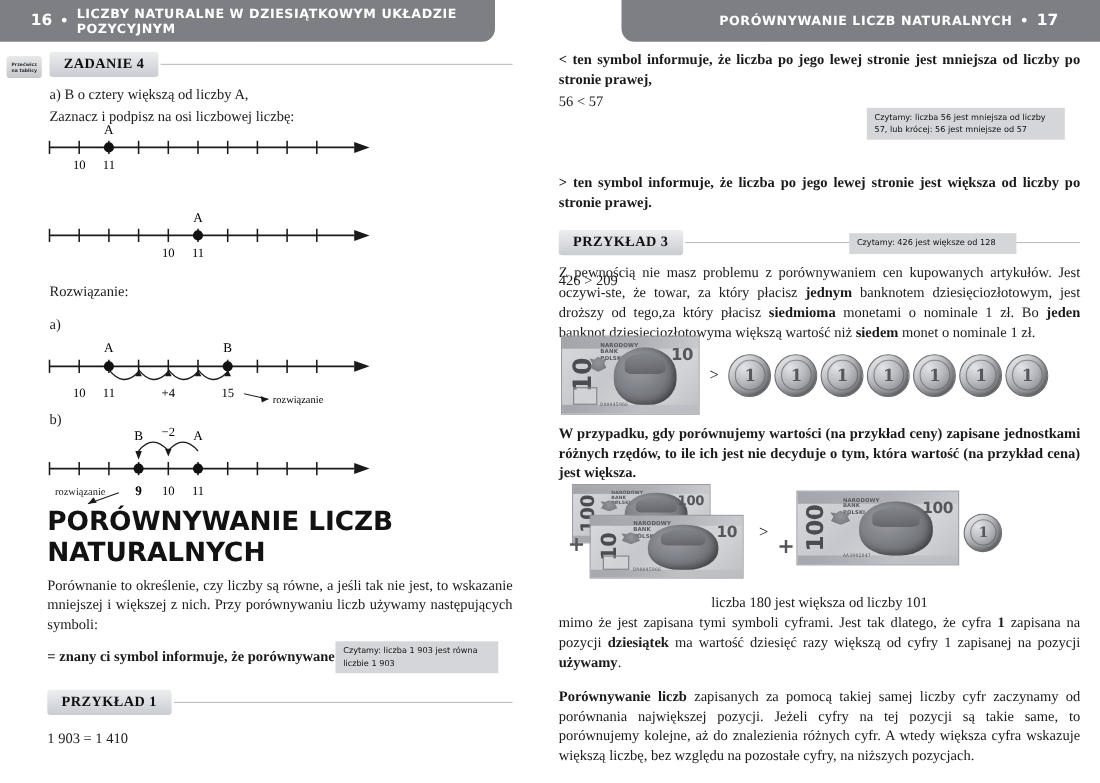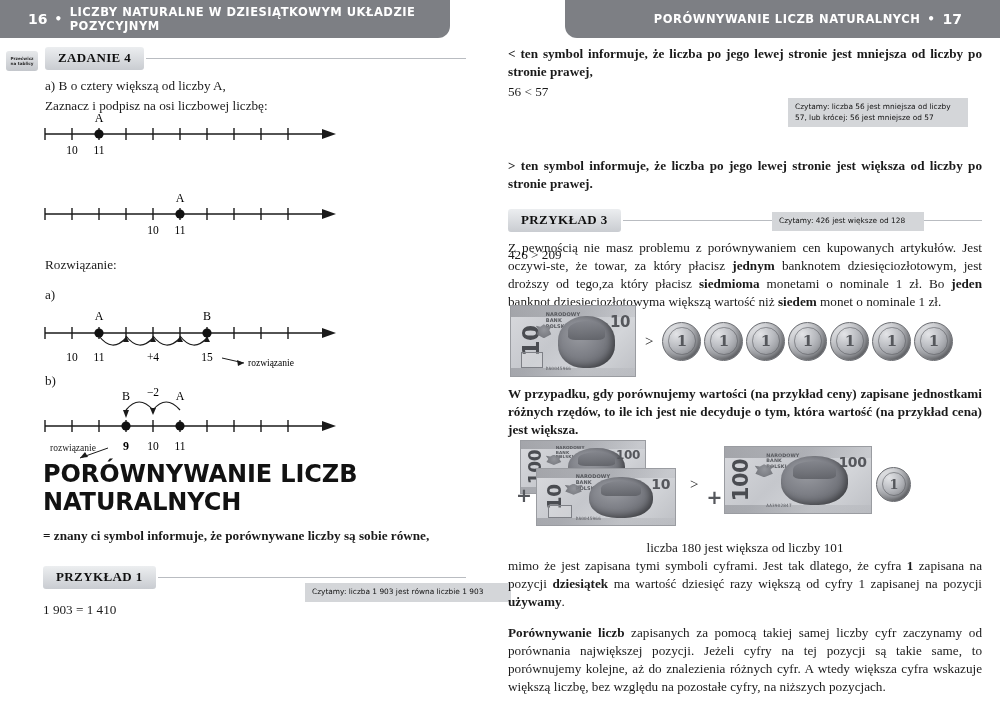--- a/index.html
+++ b/index.html
@@ -364,30 +364,31 @@
         <text x="140" y="68" text-anchor="middle" font-family="Liberation Serif, serif" font-size="11.5">11</text>
         <path d="M68 66 L40 76" stroke="#1a1a1a" stroke-width="1" fill="none"></path>
         <polygon points="40,76 48,75 45,70" fill="#1a1a1a"></polygon>
       </svg>
     </div>
 
     <div style="position:absolute;left:50px;top:443px;font-family:'Liberation Serif',serif;font-size:9.5px;">rozwiązanie</div>
 
     <div class="body" style="top:460px;left:43px;right:34px;">
       <h2 class="sect">PORÓWNYWANIE LICZB NATURALNYCH</h2>
+      <p class="t">Porównanie to określenie, czy liczby są równe, a jeśli tak nie jest, to wskazanie mniejszej i większej z nich. Przy porównywaniu liczb używamy następujących symboli:</p>
       <p class="t lead b" style="margin-top:11px;">= znany ci symbol informuje, że porównywane liczby są sobie równe,</p>
 
       <div class="label-row" style="margin-top:21px;margin-bottom:12px;">
         <span class="pill">PRZYKŁAD 1</span>
         <span class="rule"></span>
       </div>
       <p class="t lead">1 903 = 1 410</p>
     </div>
 
-    <div class="czyt" style="left:305px;width:206px;top:583px;">Czytamy: liczba 1 903 jest równa liczbie 1 903</div>
+    <div class="czyt" style="left:305px;width:148px;top:583px;">Czytamy: liczba 1 903 jest równa liczbie 1 903</div>
   </div>
 
   <div class="page page-right">
 
     <div class="hdr hdr-right">
       <span>PORÓWNYWANIE LICZB NATURALNYCH</span>
       <span class="dot">•</span>
       <span class="num">17</span>
     </div>
 

